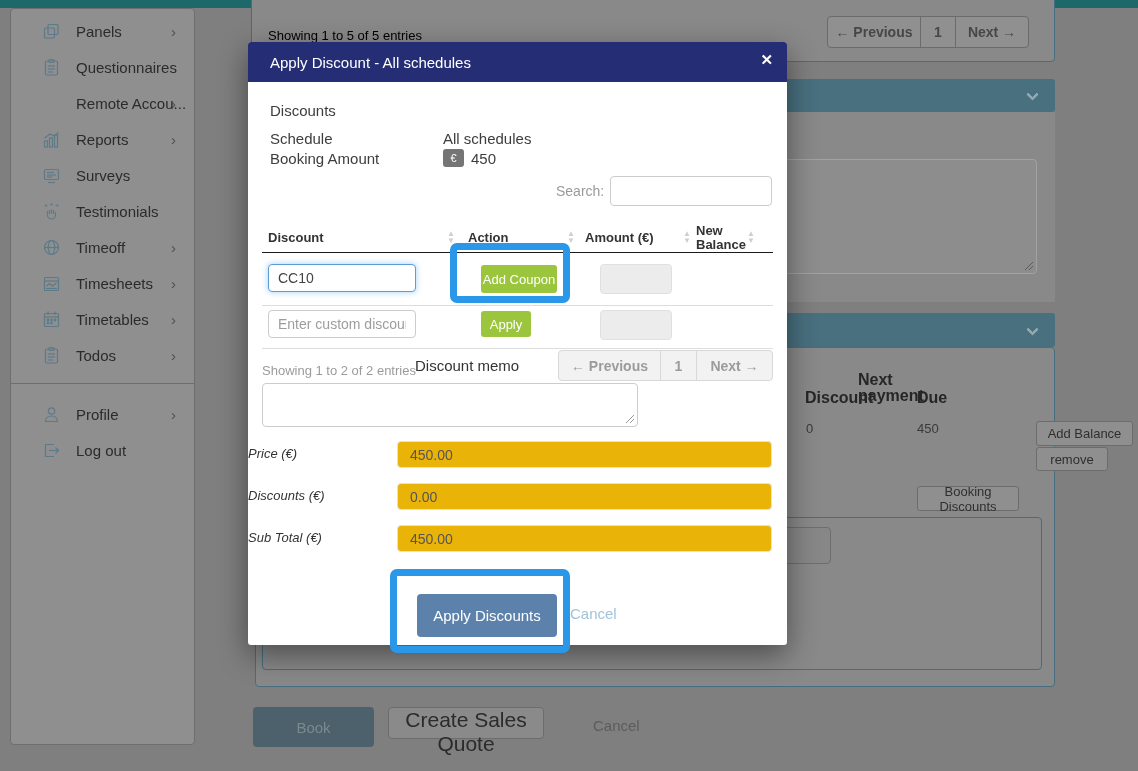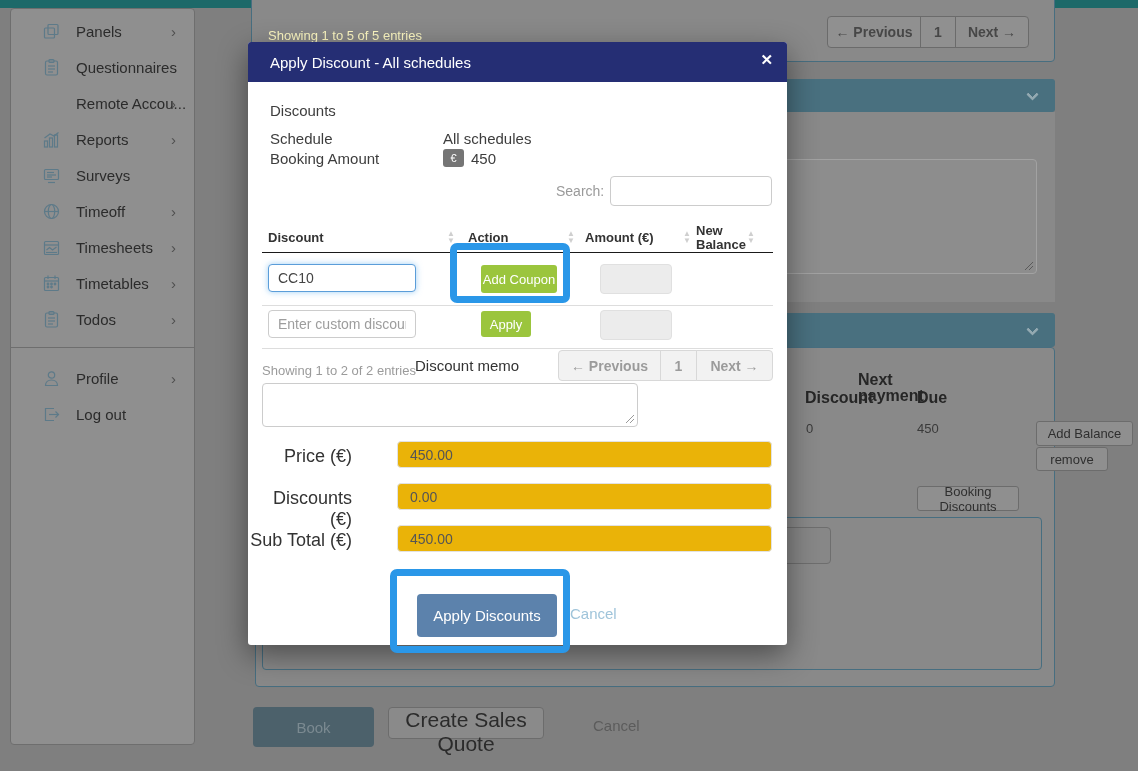--- a/index.html
+++ b/index.html
@@ -16,21 +16,21 @@
   .side-item { position:relative; height:36px; display:flex; align-items:center; padding-left:31px; cursor:pointer; }
   .side-item .ic { width:19px; height:19px; margin-right:15px; color:#5d7a89; flex:0 0 19px; }
   .side-item .ic svg { width:19px; height:19px; display:block; }
   .side-item .lbl { font-size:15px; color:#2b2b2b; white-space:nowrap; }
   .side-item .chev { position:absolute; right:18px; color:#4f4f4f; font-size:15px; }
   .side-divider { border-top:1px solid #6e6e6e; margin:10px 0 12px 0; }
 
   
   .bg-panel-top { left:251px; top:-20px; width:804px; height:82px; background:#898989;
                   border:1px solid #476e80; border-radius:4px; }
-  .bg-showing { left:268px; top:28px; font-size:13px; color:#fef9c3; }
+  .bg-showing { left:268px; top:28px; font-size:13px; color:#000000; }
   .pg-group { display:flex; }
   .pg-btn { height:32px; display:flex; align-items:center; justify-content:center;
             font-weight:bold; font-size:14px; }
   .bg-pg { left:827px; top:16px; }
   .bg-pg .pg-btn { background:#909090; border:1px solid #6b6b6b; color:#474747; margin-left:-1px; }
   .bg-pg .pg-btn:first-child { border-radius:4px 0 0 4px; margin-left:0; }
   .bg-pg .pg-btn:last-child { border-radius:0 4px 4px 0; }
 
   .accordion { left:255px; width:800px; height:33px; background:#49707f; border-radius:3px; }
   .accordion .chev-down { position:absolute; right:18px; top:11px; width:9px; height:9px;
@@ -80,21 +80,21 @@
   .amt-field { position:absolute; width:72px; height:30px; background:#ececec;
                border:1px solid #e0e0e0; border-radius:4px; }
   .m-showing { position:absolute; left:14px; top:321px; font-size:13px; color:#9b9b9b; }
   .m-memo-label { position:absolute; left:167px; top:315px; font-size:15px; color:#333; }
   .m-pg { position:absolute; left:310px; top:308px; }
   .m-pg .pg-btn { background:#f2f2f2; border:1px solid #d8d8d8; color:#9b9b9b; margin-left:-1px; height:31px; }
   .m-pg .pg-btn:first-child { border-radius:4px 0 0 4px; margin-left:0; }
   .m-pg .pg-btn:last-child { border-radius:0 4px 4px 0; }
   .m-textarea { position:absolute; left:14px; top:341px; width:376px; height:44px;
                 border:1px solid #cccccc; border-radius:4px; background:#fff; }
-  .sum-label { position:absolute; width:104px; text-align:right; font-size:18px; color:#333; }
+  .sum-label { position:absolute; width:104px; text-align:left; font-size:13px; color:#333;font-style:italic; }
   .sum-field { position:absolute; left:149px; width:375px; height:27px; background:#eab308;
                border:1px solid #e2e2e2; border-radius:4px; font-size:14px; color:#555;
                display:flex; align-items:center; padding-left:12px; }
   .btn-apply-discounts { position:absolute; left:169px; top:552px; width:140px; height:43px;
                background:#5c82ac; border:none; border-radius:4px; color:#fff; font-size:15px;
                font-family:inherit; cursor:pointer; }
   .m-cancel { position:absolute; left:322px; top:563px; font-size:15px; color:#9fc4da; cursor:pointer; }
 
   
   .hl-box { position:absolute; border:7px solid #2a97e8; border-radius:7px; z-index:20; pointer-events:none; }
@@ -150,20 +150,29 @@
     <span class="ic">
         <svg viewBox="0 0 19 19" fill="none" stroke="currentColor" stroke-width="1.2">
           <rect x="2.5" y="3.5" width="14" height="10" rx="1"></rect>
           <line x1="5" y1="6.5" x2="12" y2="6.5"></line>
           <line x1="5" y1="9" x2="14" y2="9"></line>
           <line x1="5" y1="11" x2="10" y2="11"></line>
           <line x1="6" y1="16.5" x2="13" y2="16.5"></line>
         </svg>
       </span>
     <span class="lbl">Surveys</span>
+  </div>
+  <div class="side-item">
+    <span class="ic">
+        <svg viewBox="0 0 19 19" fill="none" stroke="currentColor" stroke-width="1.2">
+          <path d="M4 2.5 l1 2 M4.5 3.5 h-2 M9.5 1.5 l1 2 M10 2.5 h-2 M15 2.5 l1 2 M15.5 3.5 h-2"></path>
+          <path d="M5.5 9 v4 a4 4 0 0 0 8 0 v-3 M7.5 8 v4 M9.5 7.5 v4 M11.5 8 v4"></path>
+        </svg>
+      </span>
+    <span class="lbl">Testimonials</span>
   </div>
   <div class="side-item">
     <span class="ic">
         <svg viewBox="0 0 19 19" fill="none" stroke="currentColor" stroke-width="1.2">
           <circle cx="9.5" cy="9.5" r="7"></circle>
           <ellipse cx="9.5" cy="9.5" rx="3.2" ry="7"></ellipse>
           <line x1="2.5" y1="9.5" x2="16.5" y2="9.5"></line>
         </svg>
       </span>
     <span class="lbl">Timeoff</span>

